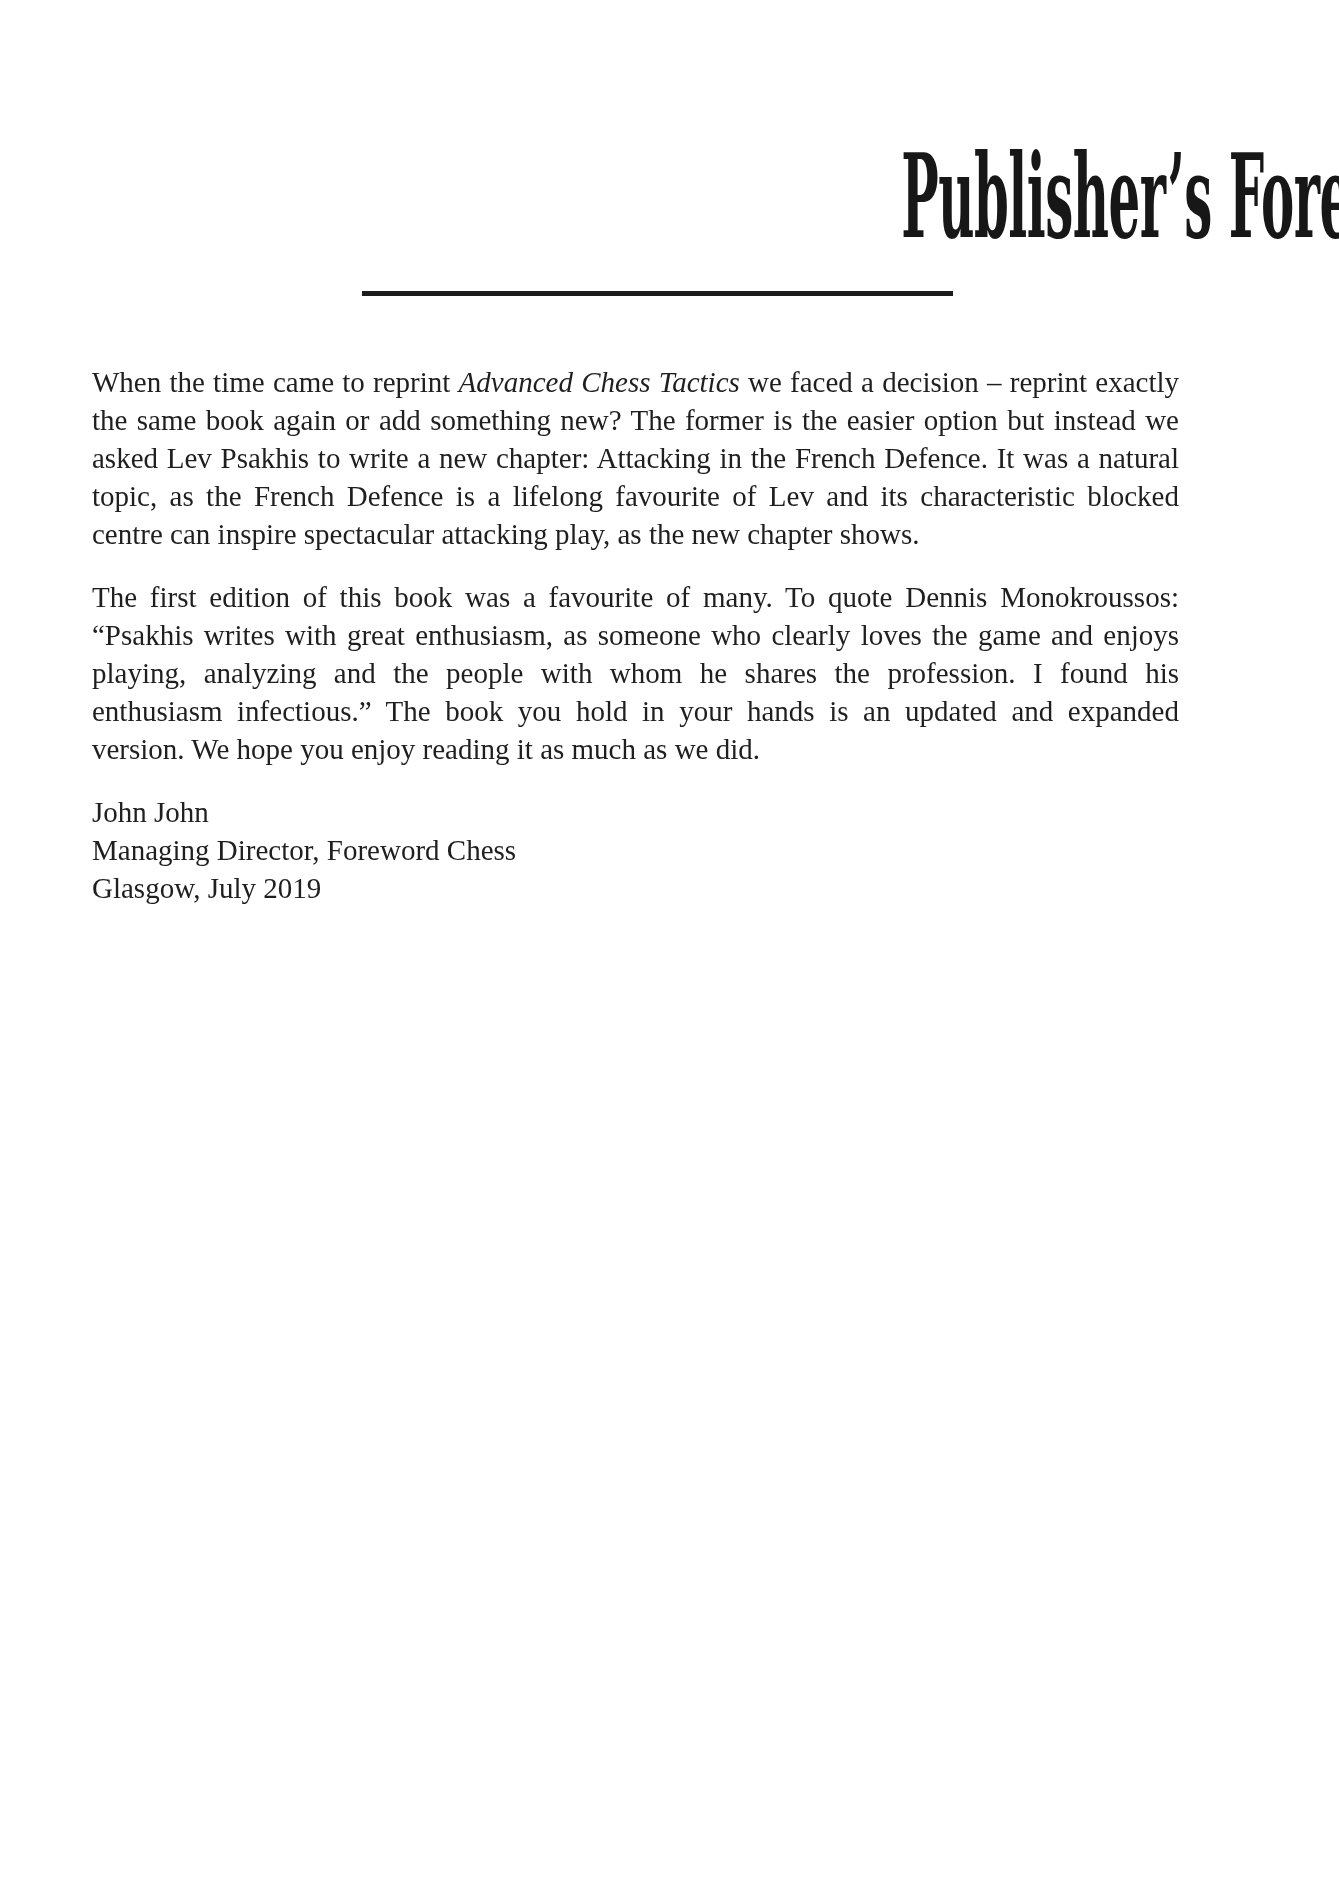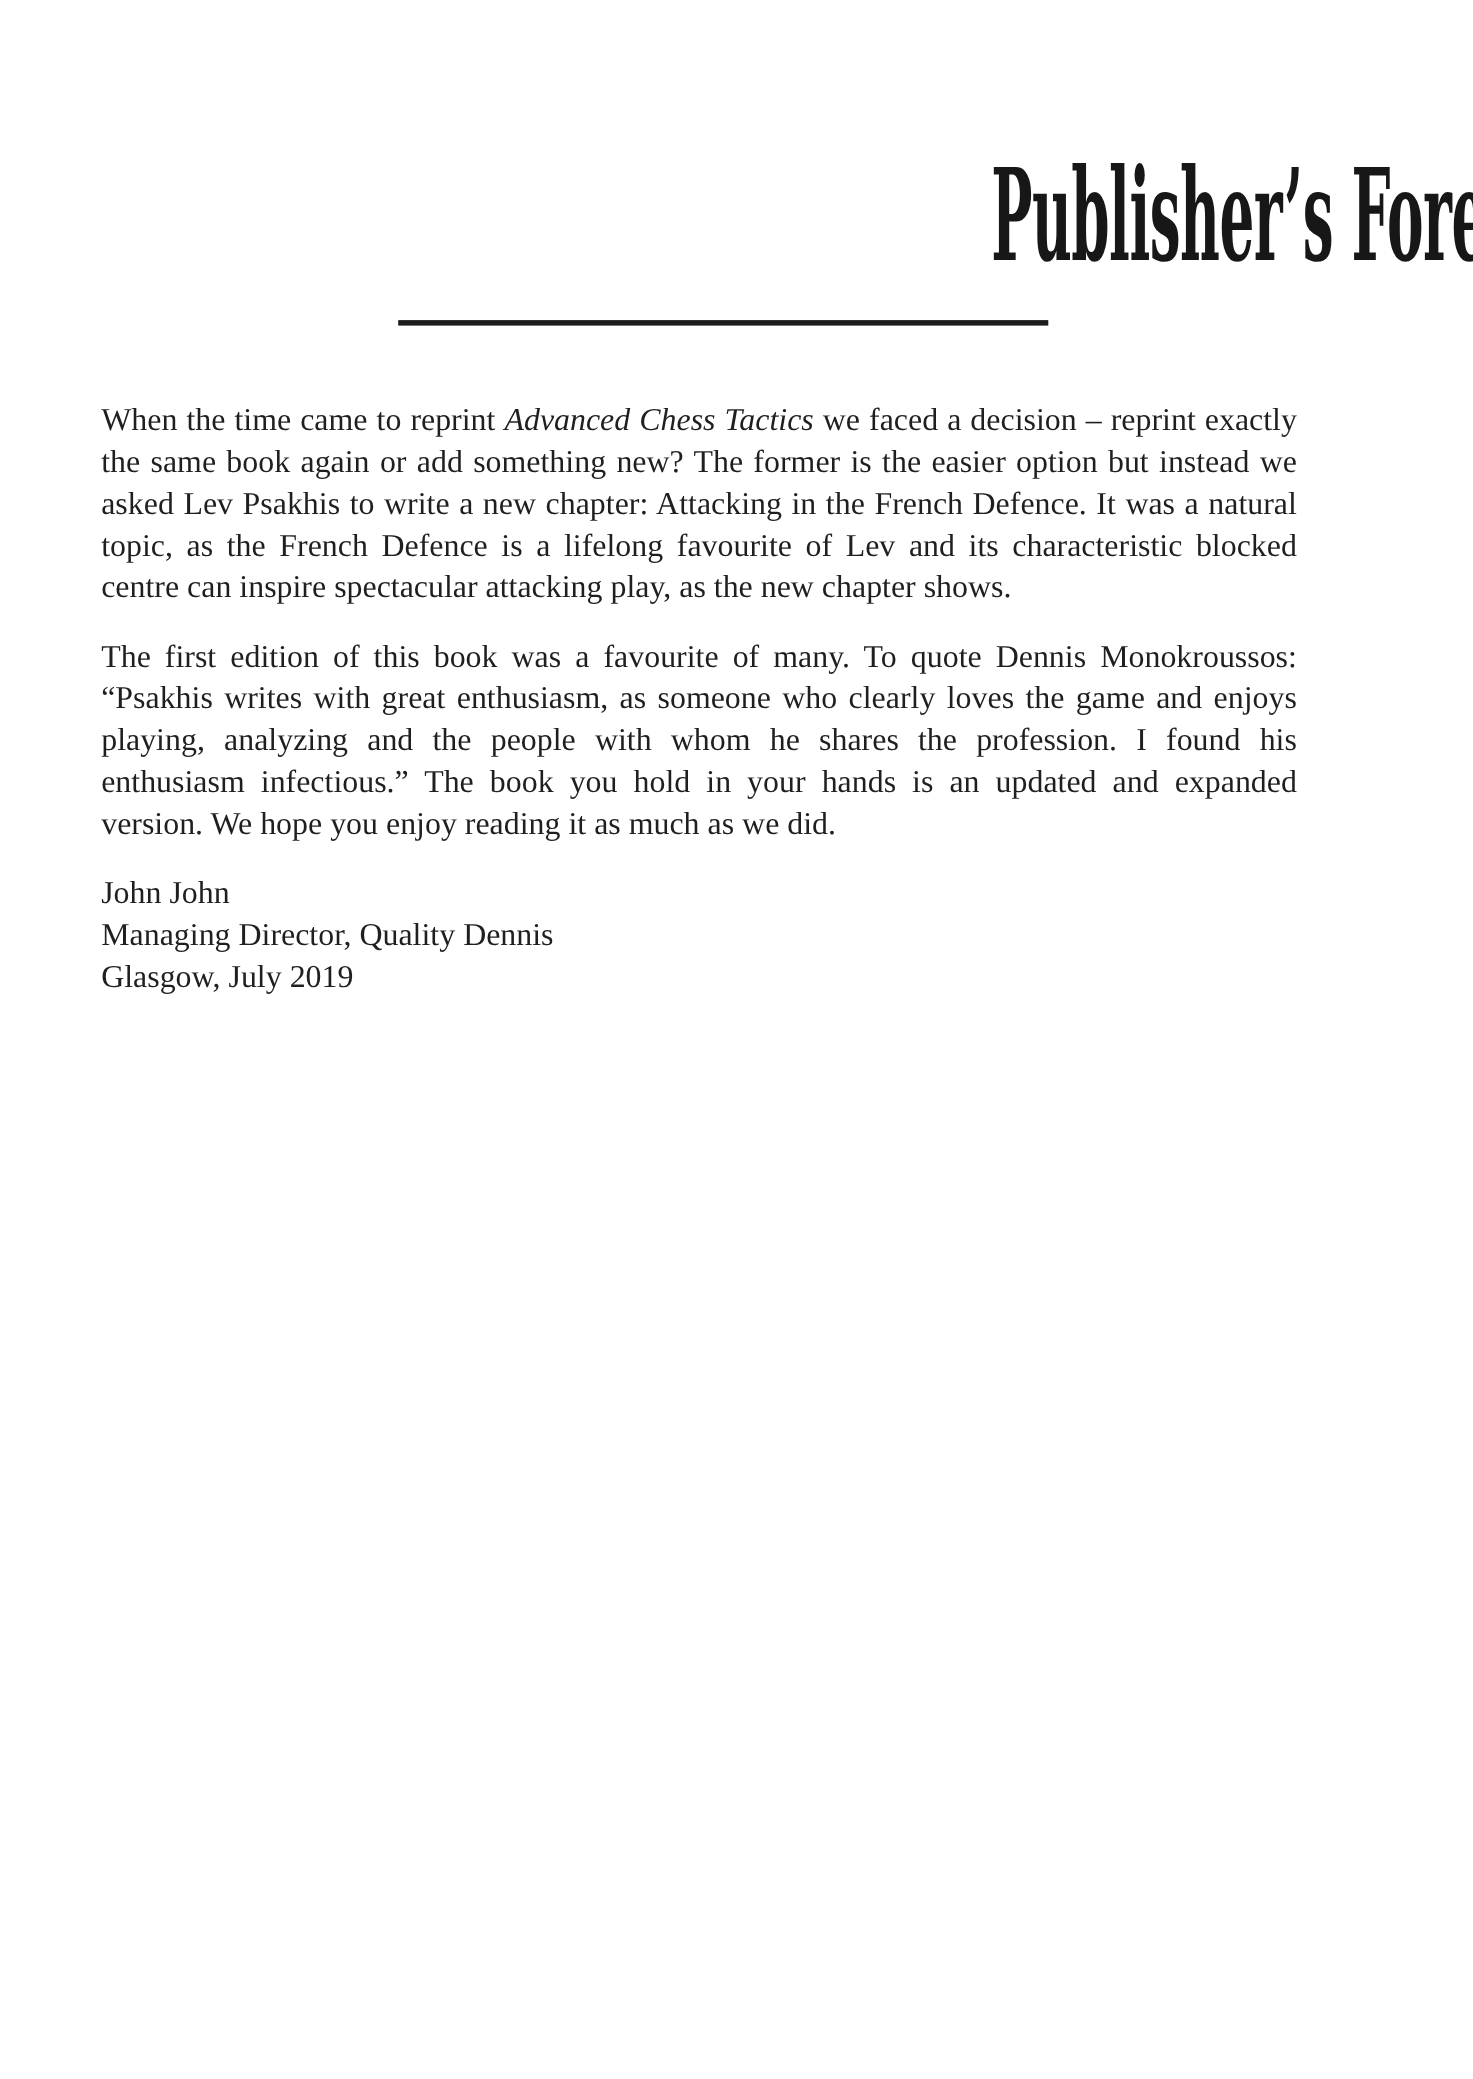--- a/index.html
+++ b/index.html
@@ -80,19 +80,19 @@
   <div class="title-rule"></div>
 
   <div class="body-text">
 
     <p><span>When the time came to reprint </span><span class="book-title-italic">Advanced Chess Tactics</span><span> we faced a decision – reprint exactly the same book again or add something new? The former is the easier option but instead we asked Lev Psakhis to write a new chapter: Attacking in the French Defence. It was a natural topic, as the French Defence is a lifelong favourite of Lev and its characteristic blocked centre can inspire spectacular attacking play, as the new chapter shows.</span></p>
 
     <p>The first edition of this book was a favourite of many. To quote Dennis Monokroussos: “Psakhis writes with great enthusiasm, as someone who clearly loves the game and enjoys playing, analyzing and the people with whom he shares the profession. I found his enthusiasm infectious.” The book you hold in your hands is an updated and expanded version. We hope you enjoy reading it as much as we did.</p>
 
     <div class="signature">
       <div>John John</div>
-      <div>Managing Director, Quality Dennis</div>
+      <div>Managing Director, Foreword Chess</div>
       <div>Glasgow, July 2019</div>
     </div>
 
   </div>
 
 </div>
 
 </body></html>

